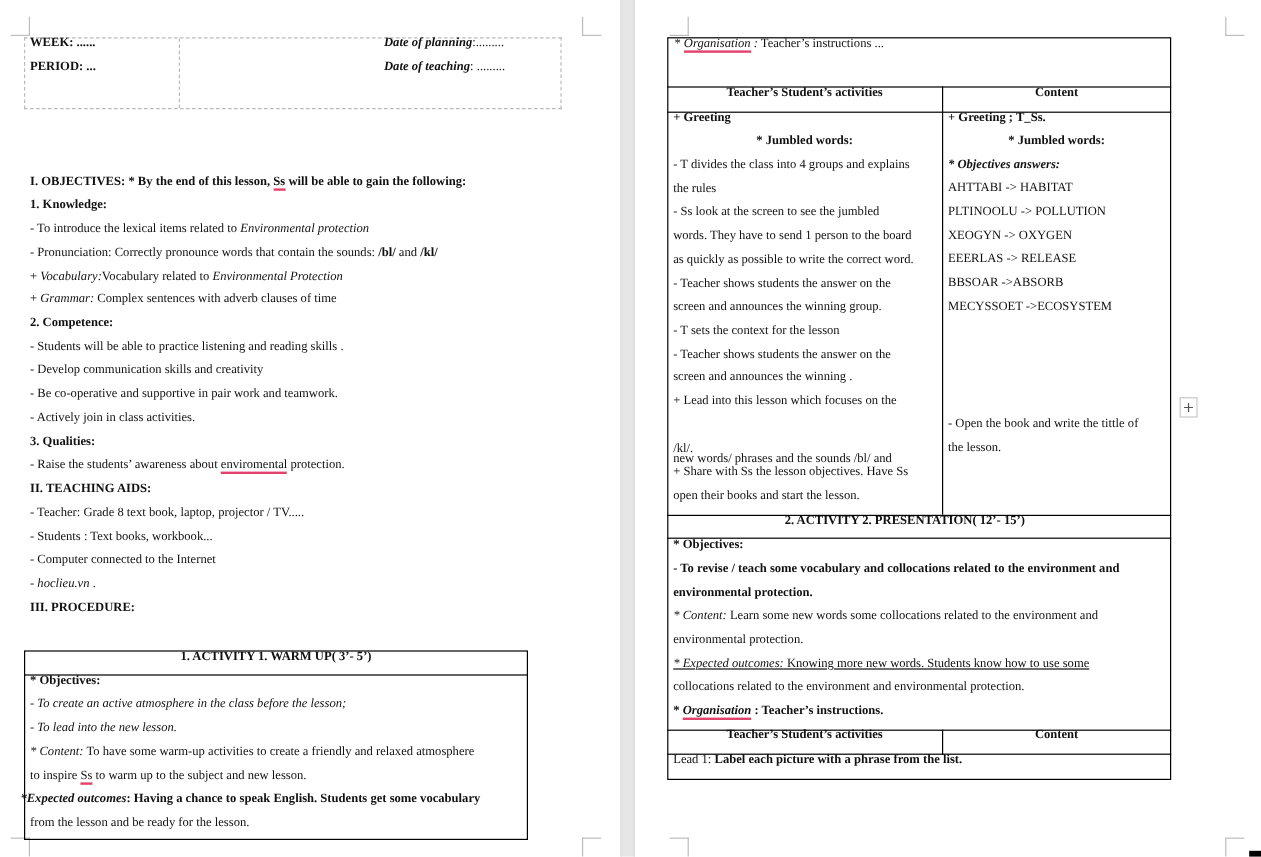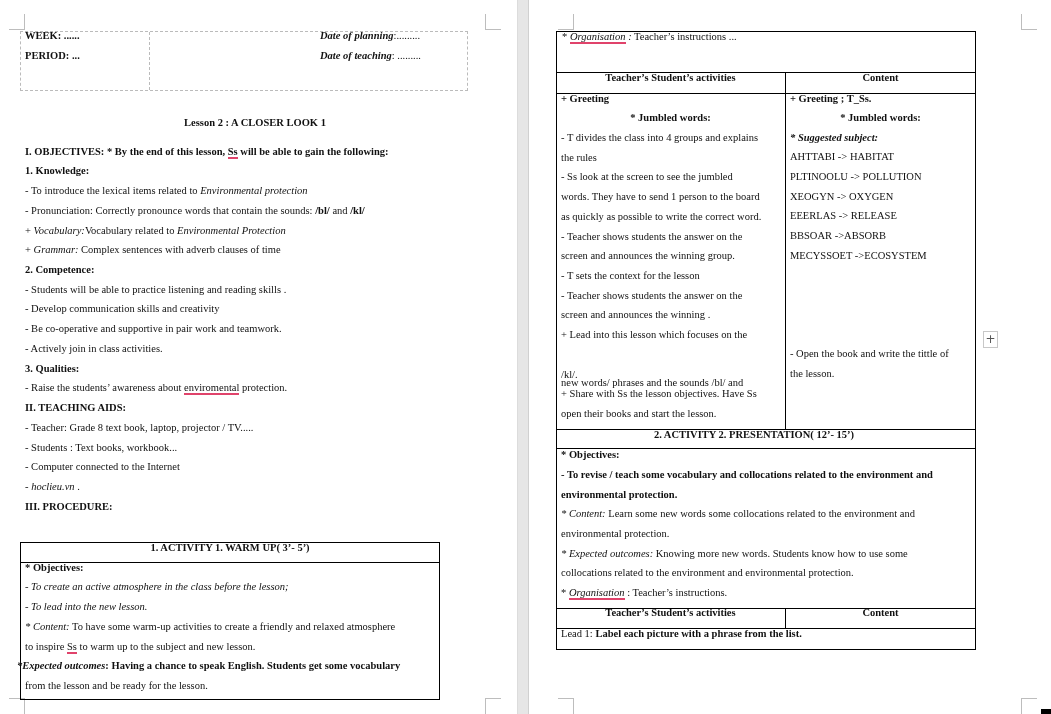--- a/index.html
+++ b/index.html
@@ -39,21 +39,20 @@
   <div class="crop br" style="left:485px;top:698px;"></div>
 
   <div class="hdr">
     <div class="divider"></div>
   </div>
   <div class="abs b" style="left:25px;top:30px;">WEEK: ......</div>
   <div class="abs b" style="left:25px;top:50px;">PERIOD: ...</div>
   <div class="abs" style="left:320px;top:30px;"><span class="b i">Date of planning</span><span>:.........</span></div>
   <div class="abs" style="left:320px;top:50px;"><span class="b i">Date of teaching</span><span>: .........</span></div>
 
-  <div class="abs b center" style="left:20px;width:470px;top:117px;">Lesson 2 : A CLOSER LOOK 1</div>
 
   <div class="line b" style="top:146px;"><span>I. OBJECTIVES: * By the end of this lesson, </span><span class="squ">Ss</span><span> will be able to gain the following:</span></div>
   <div class="line b" style="top:165px;">1. Knowledge:</div>
   <div class="line" style="top:205px;"><span>- Pronunciation: Correctly pronounce words that contain the sounds: </span><span class="b">/bl/</span><span> and </span><span class="b">/kl/</span></div>
   <div class="line" style="top:185px;"><span>- To introduce the lexical items related to </span><span class="i">Environmental protection</span></div>
   <div class="line" style="top:225px;"><span>+ </span><span class="i">Vocabulary:</span><span>Vocabulary related to </span><span class="i">Environmental Protection</span></div>
   <div class="line" style="top:244px;"><span>+ </span><span class="i">Grammar:</span><span> Complex sentences with adverb clauses of time</span></div>
 
   <div class="line b" style="top:264px;">2. Competence:</div>
   <div class="line" style="top:284px;">- Students will be able to practice listening and reading skills .</div>
@@ -119,38 +118,38 @@
 <div class="abs" style="left:561px;top:290px;">- Teacher shows students the answer on the</div>
 <div class="abs" style="left:561px;top:309px;">screen and announces the winning .</div>
 <div class="abs" style="left:561px;top:329px;">+ Lead into this lesson which focuses on the</div>
 <div class="abs" style="left:561px;top:349px;margin-top:28px;">new words/ phrases and the sounds /bl/ and</div>
 <div class="abs" style="left:561px;top:369px;">/kl/.</div>
 <div class="abs" style="left:561px;top:388px;">+ Share with Ss the lesson objectives. Have Ss</div>
 <div class="abs" style="left:561px;top:408px;">open their books and start the lesson.</div>
 
 <div class="abs b" style="left:790px;top:93px;">+ Greeting ; T_Ss.</div>
 <div class="abs b center" style="left:785px;width:191px;top:112px;">* Jumbled words:</div>
-<div class="abs b i" style="left:790px;top:132px;">* Suggested subject:</div>
+<div class="abs b i" style="left:790px;top:132px;">* Objectives answers:</div>
 <div class="abs" style="left:790px;top:151px;">AHTTABI -&gt; HABITAT</div>
 <div class="abs" style="left:790px;top:171px;">PLTINOOLU -&gt; POLLUTION</div>
 <div class="abs" style="left:790px;top:191px;">XEOGYN -&gt; OXYGEN</div>
 <div class="abs" style="left:790px;top:210px;">EEERLAS -&gt; RELEASE</div>
 <div class="abs" style="left:790px;top:230px;">BBSOAR -&gt;ABSORB</div>
 <div class="abs" style="left:790px;top:250px;">MECYSSOET -&gt;ECOSYSTEM</div>
 <div class="abs" style="left:790px;top:348px;">- Open the book and write the tittle  of</div>
 <div class="abs" style="left:790px;top:368px;">the lesson.</div>
 
 <div class="abs b center" style="left:568px;width:372px;top:429px;">2. ACTIVITY 2. PRESENTATION( 12’- 15’)</div>
 <div class="abs b" style="left:561px;top:449px;">* Objectives:</div>
 <div class="abs b" style="left:561px;top:469px;">- To revise / teach some vocabulary and collocations related to the environment and</div>
 <div class="abs b" style="left:561px;top:489px;">environmental protection.</div>
 <div class="abs" style="left:561px;top:508px;"><span class="i">* Content:</span><span> Learn some new words some collocations related to the environment and</span></div>
 <div class="abs" style="left:561px;top:528px;">environmental protection.</div>
-<div class="abs" style="left:561px;top:548px;"><span class="i">* Expected outcomes:</span><span> Knowing more new words. Students know how to use some</span></div>
+<div class="abs" style="left:561px;top:548px;text-decoration:underline;"><span class="i">* Expected outcomes:</span><span> Knowing more new words. Students know how to use some</span></div>
 <div class="abs" style="left:561px;top:567px;">collocations related to the environment and environmental protection.</div>
-<div class="abs" style="left:561px;top:587px;"><span>* </span><span class="i squ">Organisation</span><span> : Teacher’s instructions.</span></div>
+<div class="abs" style="left:561px;top:587px;font-weight:bold;"><span>* </span><span class="i squ">Organisation</span><span> : Teacher’s instructions.</span></div>
 
 <div class="abs b center" style="left:556px;width:229px;top:607px;">Teacher’s  Student’s activities</div>
 <div class="abs b center" style="left:785px;width:191px;top:607px;">Content</div>
 <div class="abs" style="left:561px;top:628px;"><span>Lead 1: </span><span class="b">Label each picture with a phrase from the list.</span></div>
 
 <div class="plus-btn">+</div>
 <div class="cursor-block"></div>
 
 </body></html>

